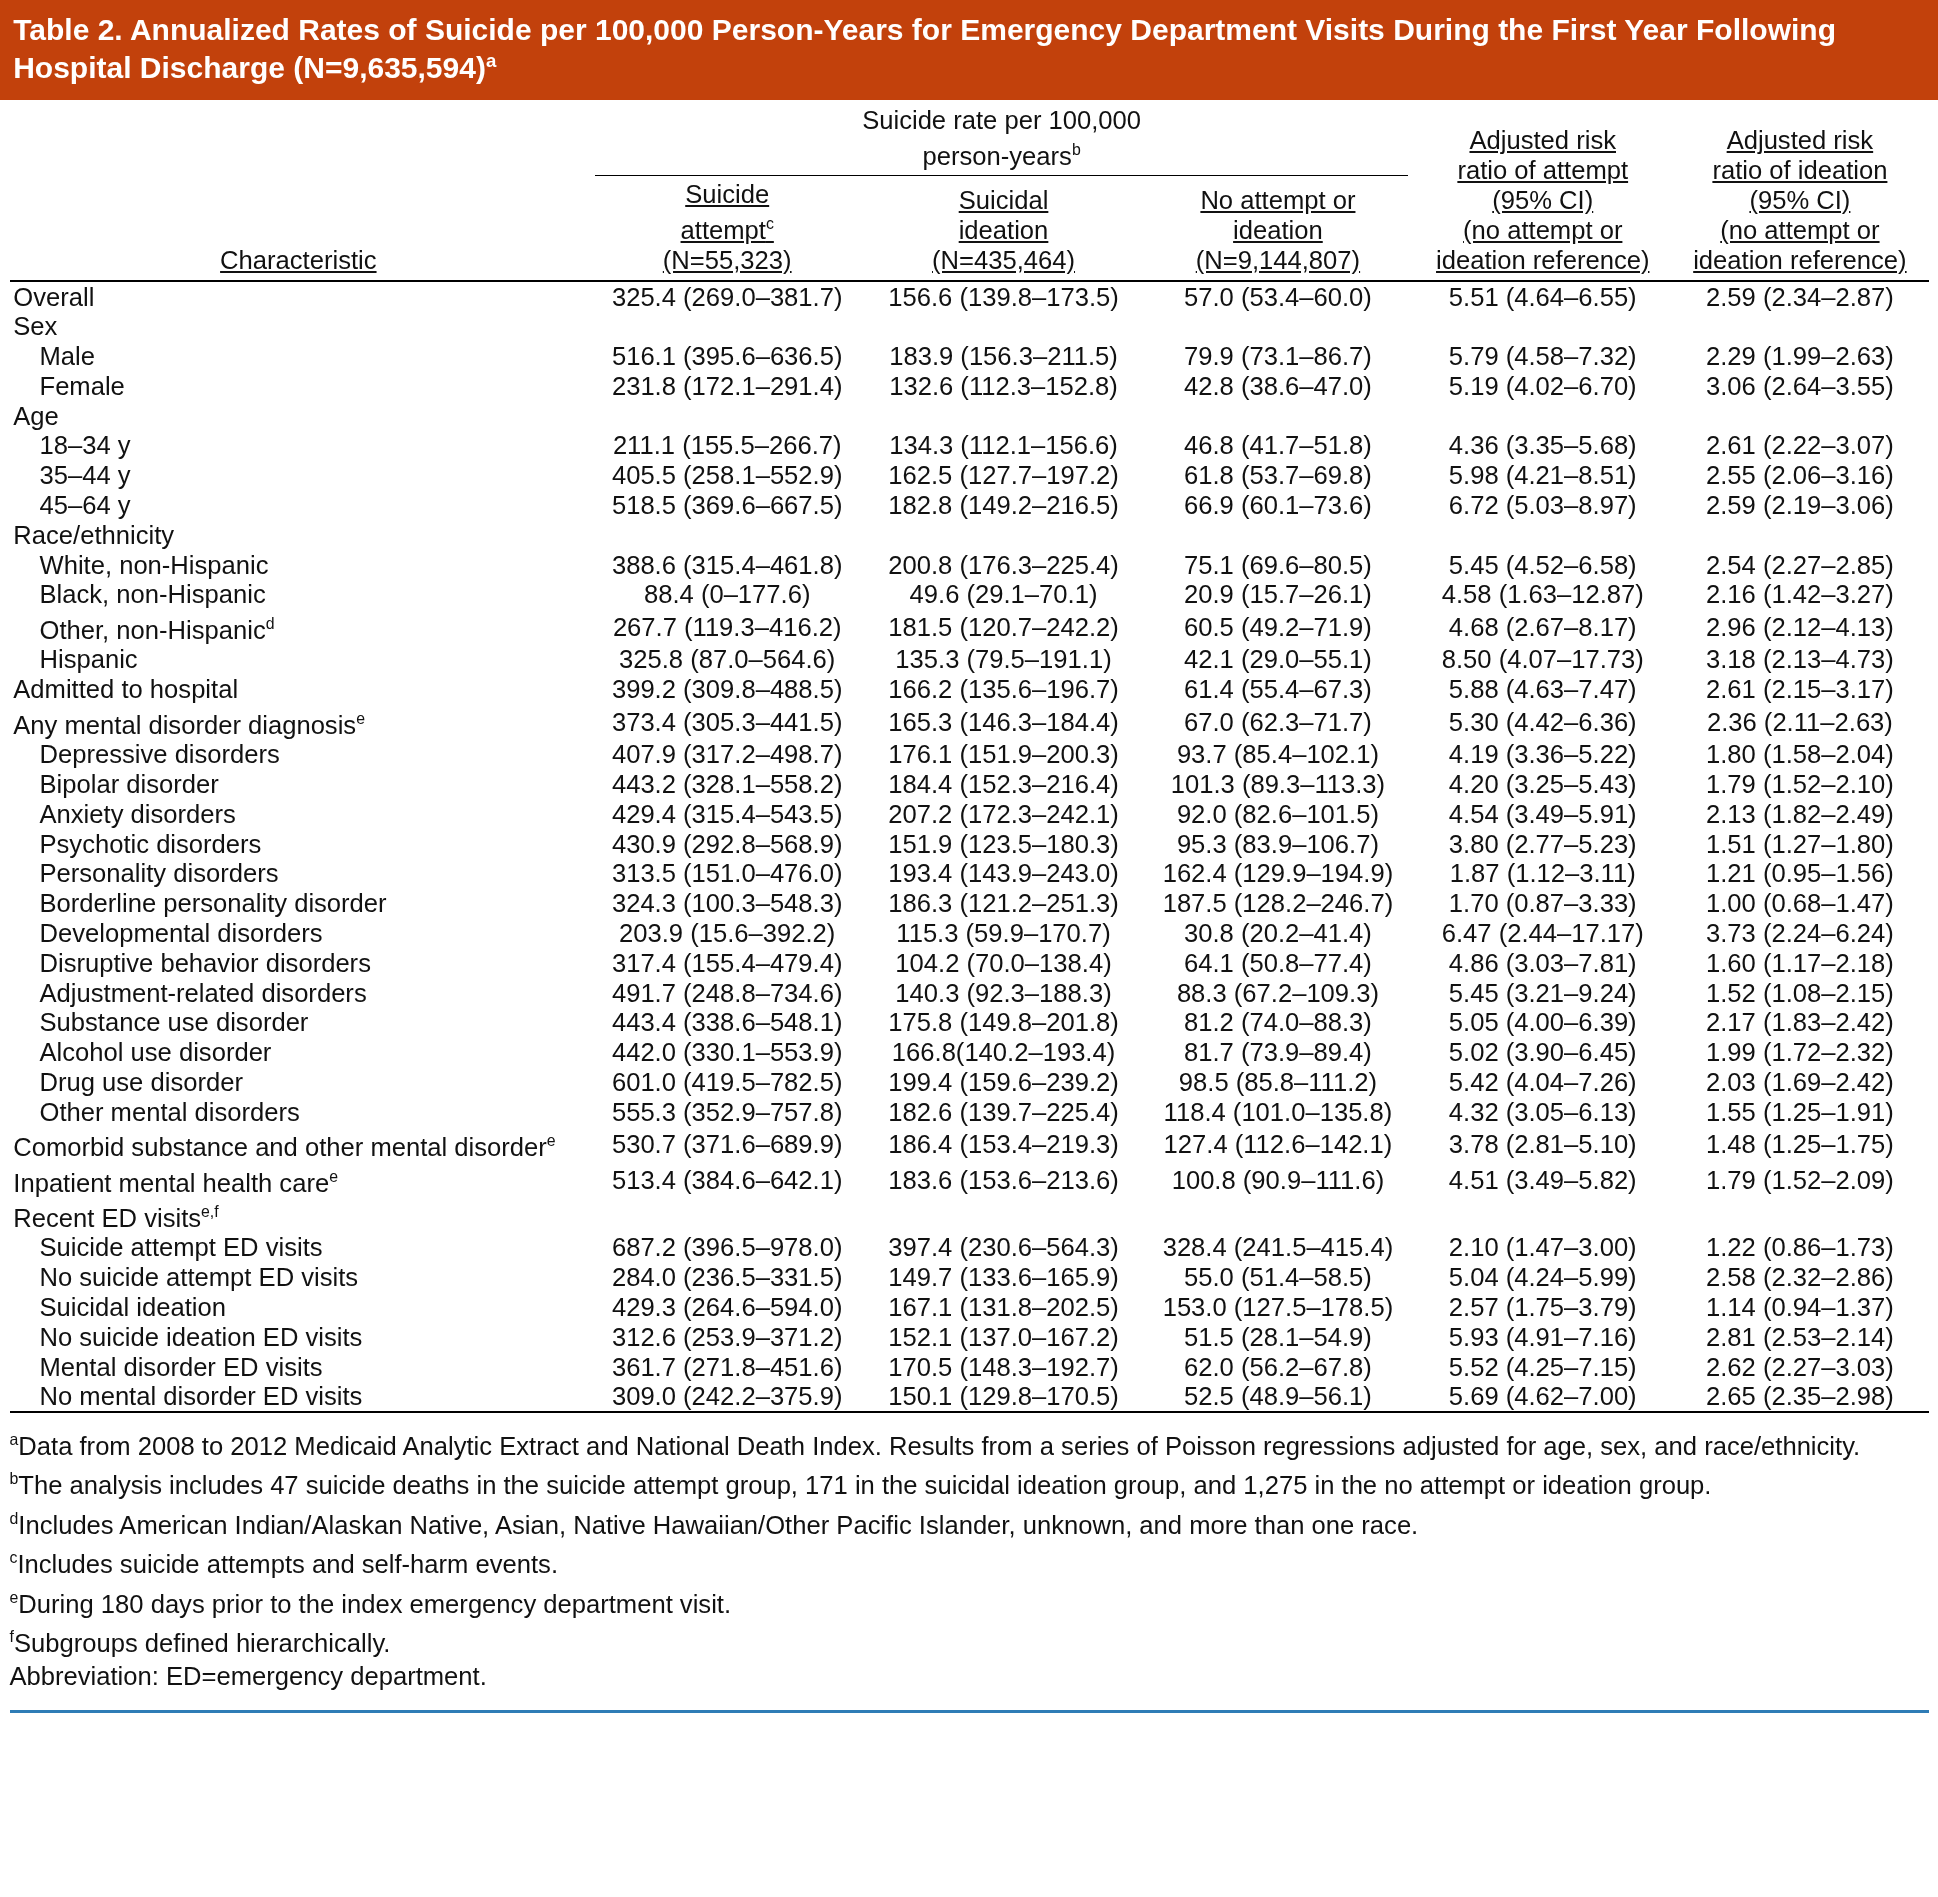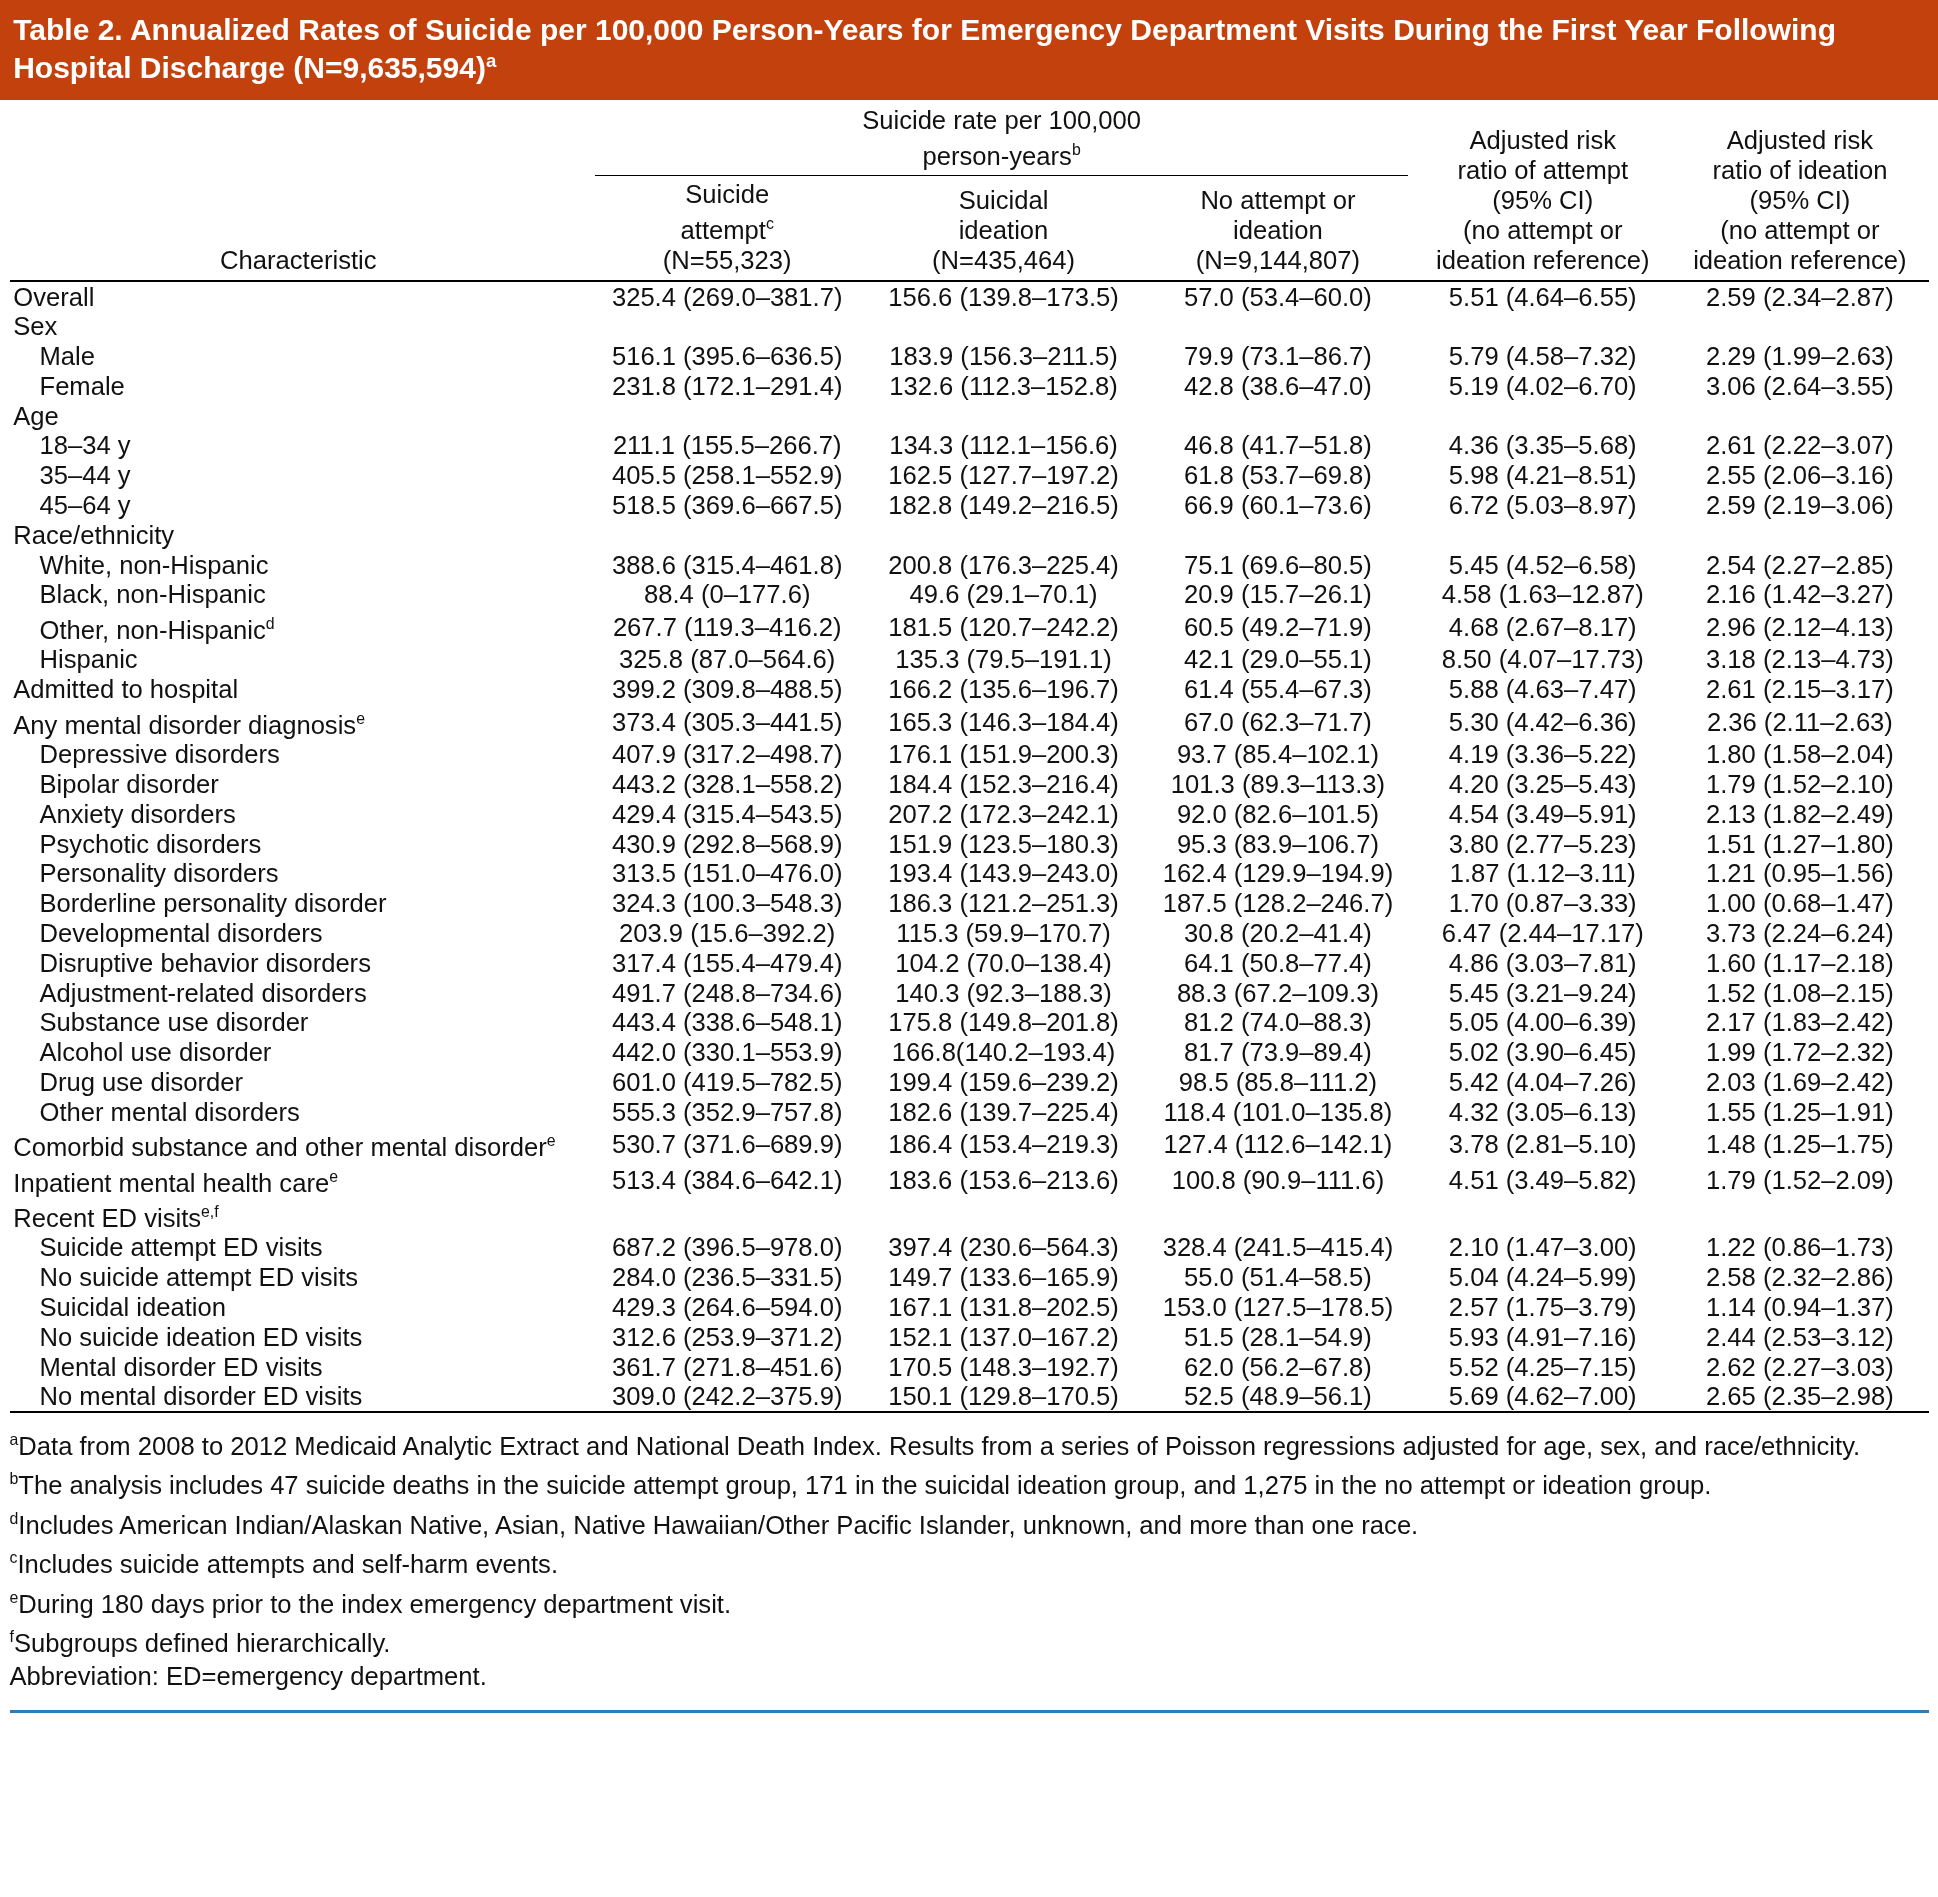--- a/index.html
+++ b/index.html
@@ -43,20 +43,21 @@
   }
   thead th .nowrap, thead th span { white-space: nowrap; }
   thead th.char-head { text-align: center; padding-left: 3.8px; }
   th.spanner { padding: 0 5.7px; vertical-align: bottom; text-align: center; }
   .spanner-inner {
     border-bottom: 1.9px solid #000000;
     padding-bottom: 3.8px;
   }
   thead tr.subheader-row th, thead th.rr-col {
     border-bottom: 2.8px solid #000000;
+    text-decoration: underline;
   }
   thead sup, tbody sup { font-size: 0.62em; vertical-align: super; }
   tbody td {
     font-size: 25.6px;
     line-height: 28px;
     padding: 0.9px 5.7px 0.9px 5.7px;
     text-align: center;
     white-space: nowrap;
   }
   tbody td.char {
@@ -414,21 +415,21 @@
           <td class="num">153.0 (127.5–178.5)</td>
           <td class="num">2.57 (1.75–3.79)</td>
           <td class="num">1.14 (0.94–1.37)</td>
         </tr>
         <tr>
           <td class="char indent"><span>No suicide ideation ED visits</span></td>
           <td class="num">312.6 (253.9–371.2)</td>
           <td class="num">152.1 (137.0–167.2)</td>
           <td class="num">51.5 (28.1–54.9)</td>
           <td class="num">5.93 (4.91–7.16)</td>
-          <td class="num">2.44 (2.53–3.12)</td>
+          <td class="num">2.81 (2.53–2.14)</td>
         </tr>
         <tr>
           <td class="char indent"><span>Mental disorder ED visits</span></td>
           <td class="num">361.7 (271.8–451.6)</td>
           <td class="num">170.5 (148.3–192.7)</td>
           <td class="num">62.0 (56.2–67.8)</td>
           <td class="num">5.52 (4.25–7.15)</td>
           <td class="num">2.62 (2.27–3.03)</td>
         </tr>
         <tr>

